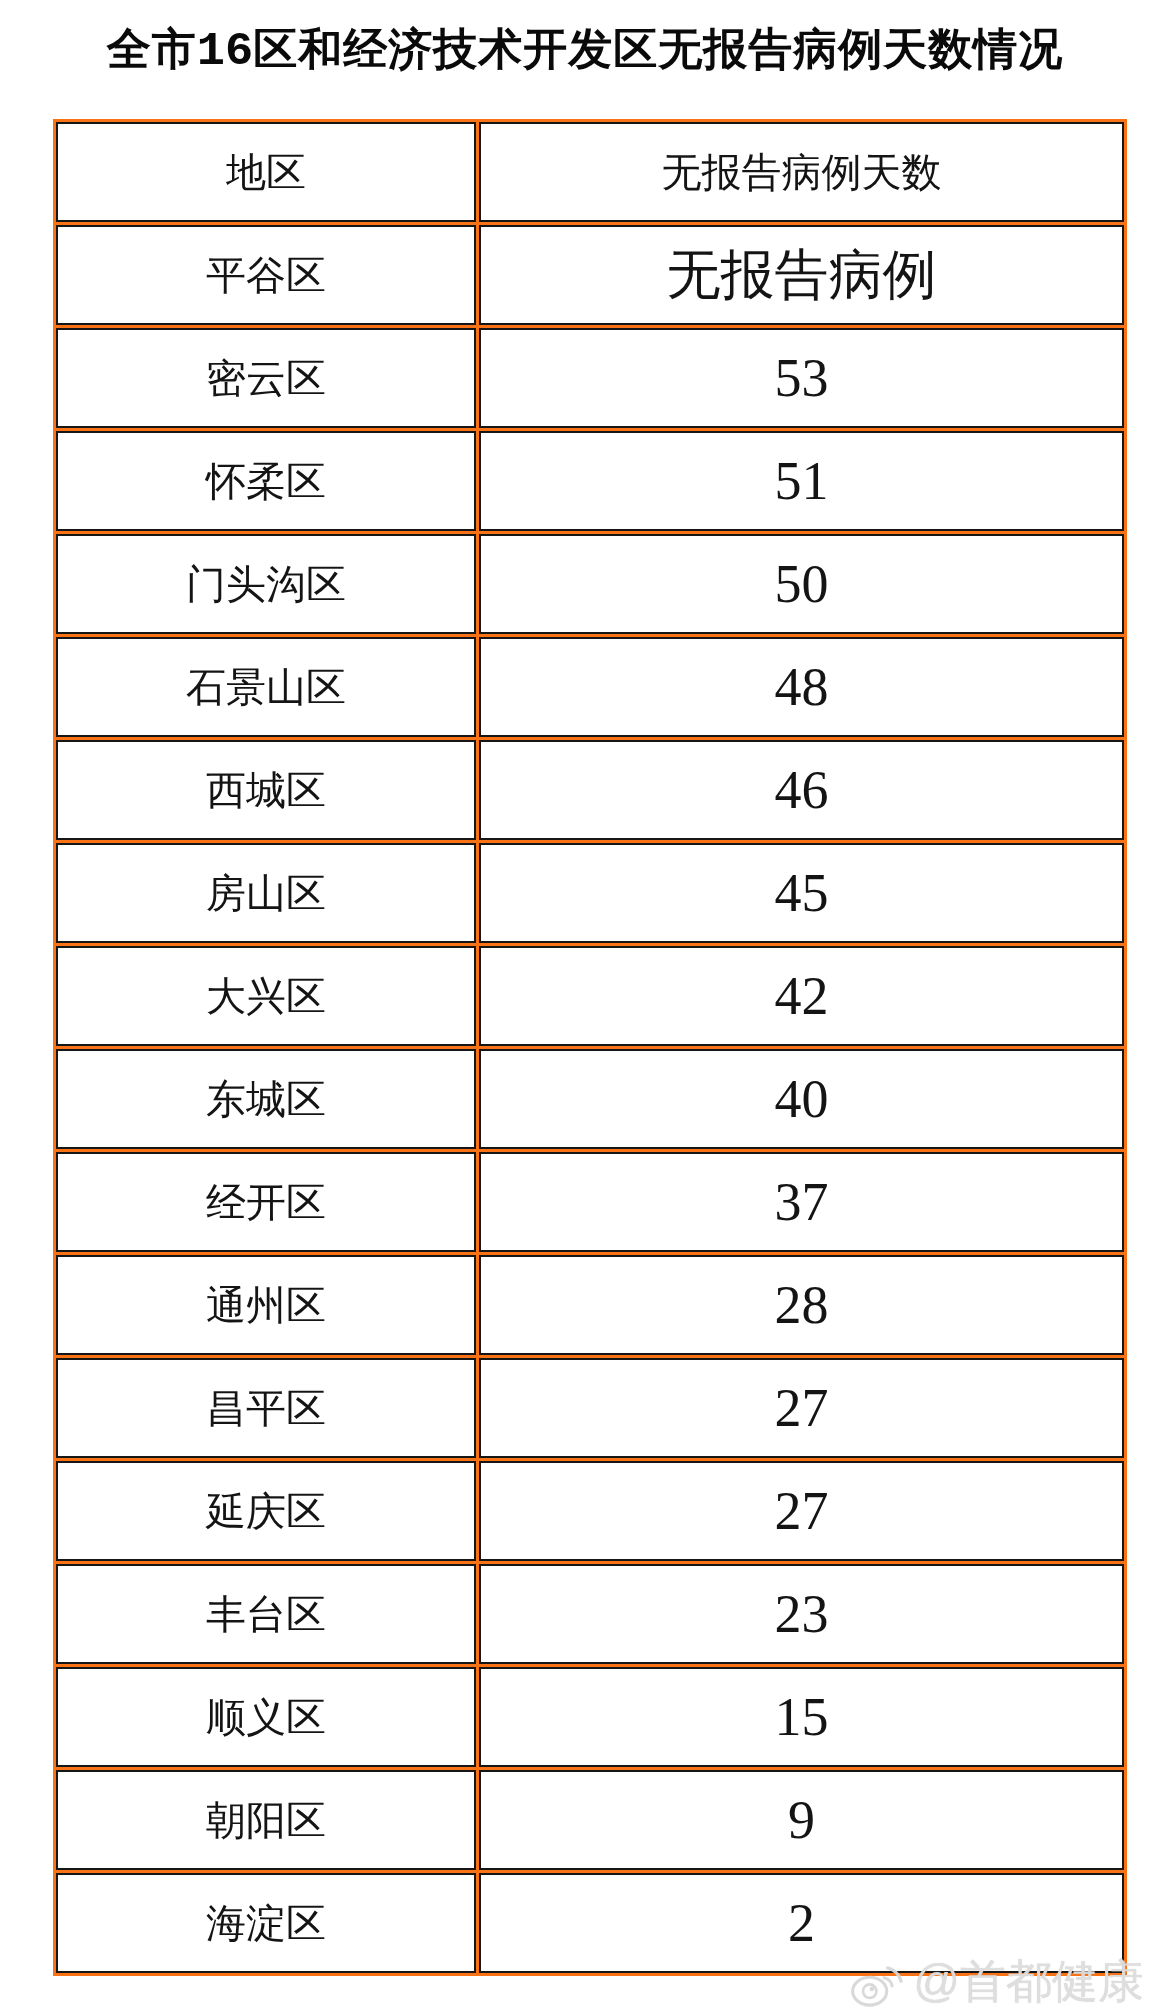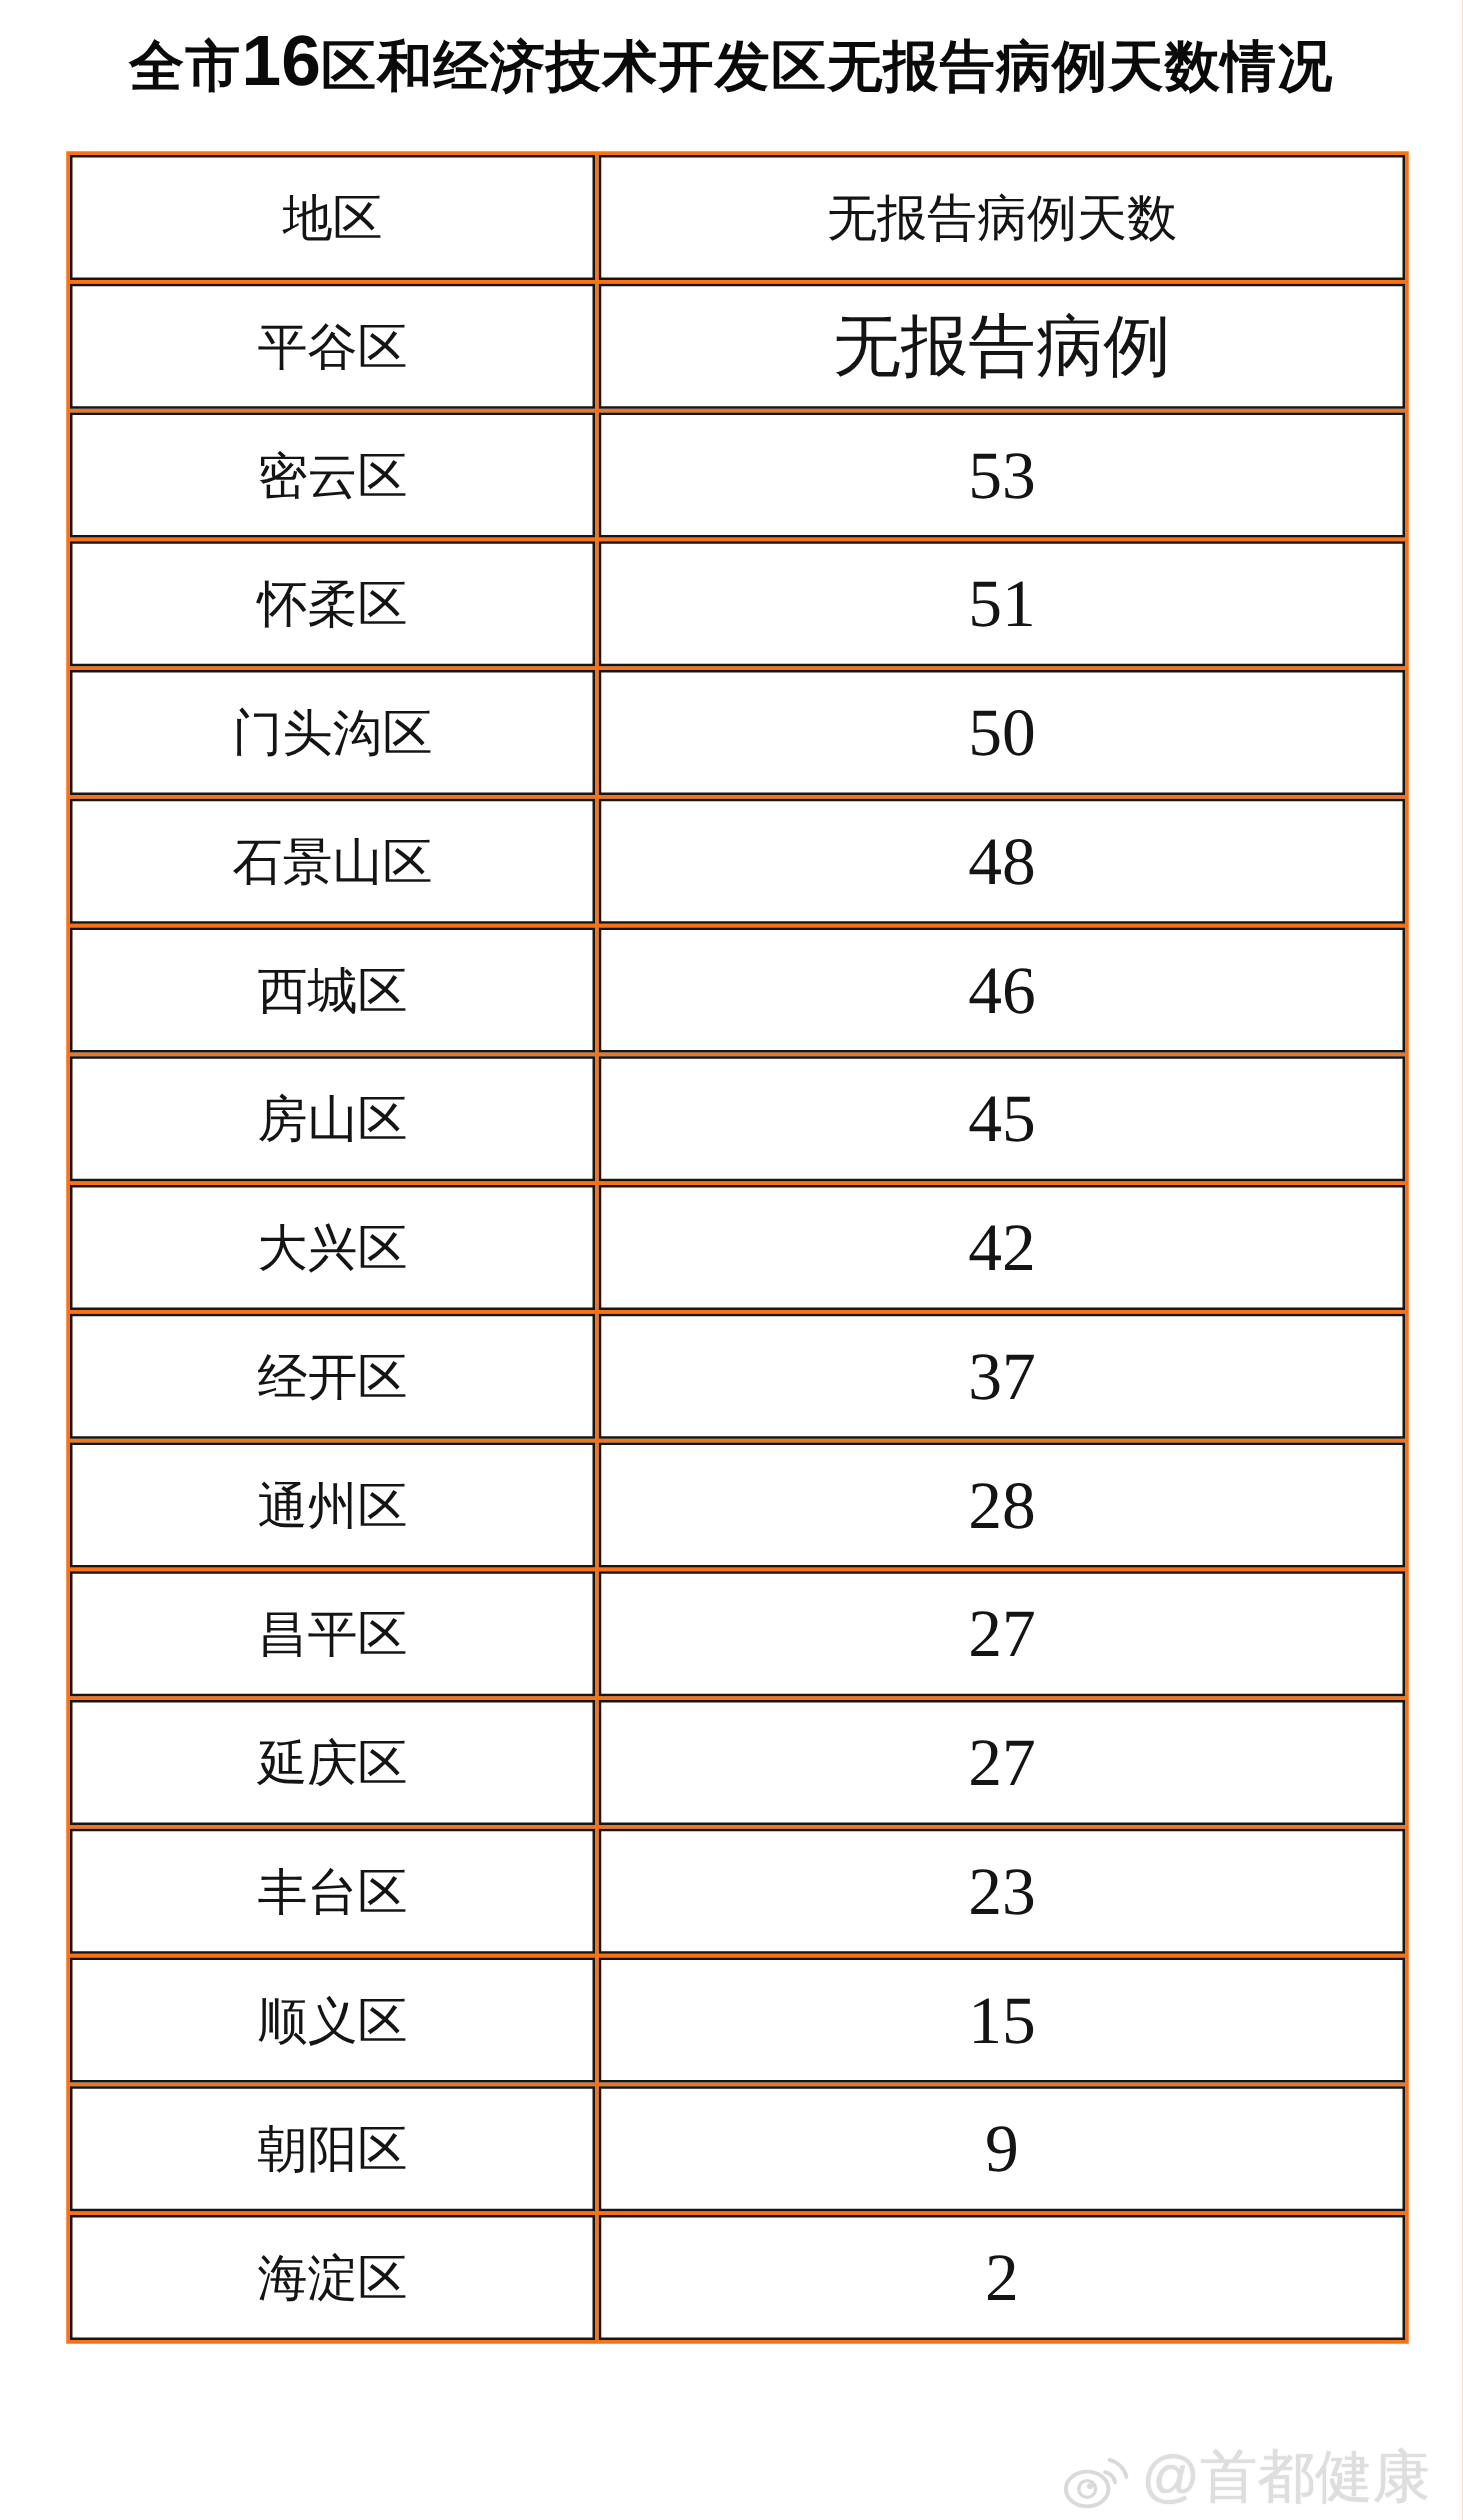--- a/index.html
+++ b/index.html
@@ -20,22 +20,22 @@
     padding-top: 18px;
     text-align: center;
     font-size: 44px;
     line-height: 62px;
     font-weight: bold;
     color: #0a0a0a;
     letter-spacing: 1px;
     white-space: nowrap;
   }
   .page-title .title-num {
-    font-family: Liberation Sans, sans-serif;
-    font-size: 57px;
+    font-family: Liberation Mono, monospace;
+    font-size: 47px;
     letter-spacing: 0;
   }
   table.days-table {
     border-collapse: separate;
     border-spacing: 3px; 
     table-layout: fixed;
     width: 1068px;
     margin-left: 53px;
     margin-top: 36px;
     background: #f97316;
@@ -119,20 +119,24 @@
       </tr>
       <tr>
         <td class="district-cell">房山区</td>
         <td class="days-cell">45</td>
       </tr>
       <tr>
         <td class="district-cell">大兴区</td>
         <td class="days-cell">42</td>
       </tr>
       <tr>
+        <td class="district-cell">东城区</td>
+        <td class="days-cell">40</td>
+      </tr>
+      <tr>
         <td class="district-cell">经开区</td>
         <td class="days-cell">37</td>
       </tr>
       <tr>
         <td class="district-cell">通州区</td>
         <td class="days-cell">28</td>
       </tr>
       <tr>
         <td class="district-cell">昌平区</td>
         <td class="days-cell">27</td>

